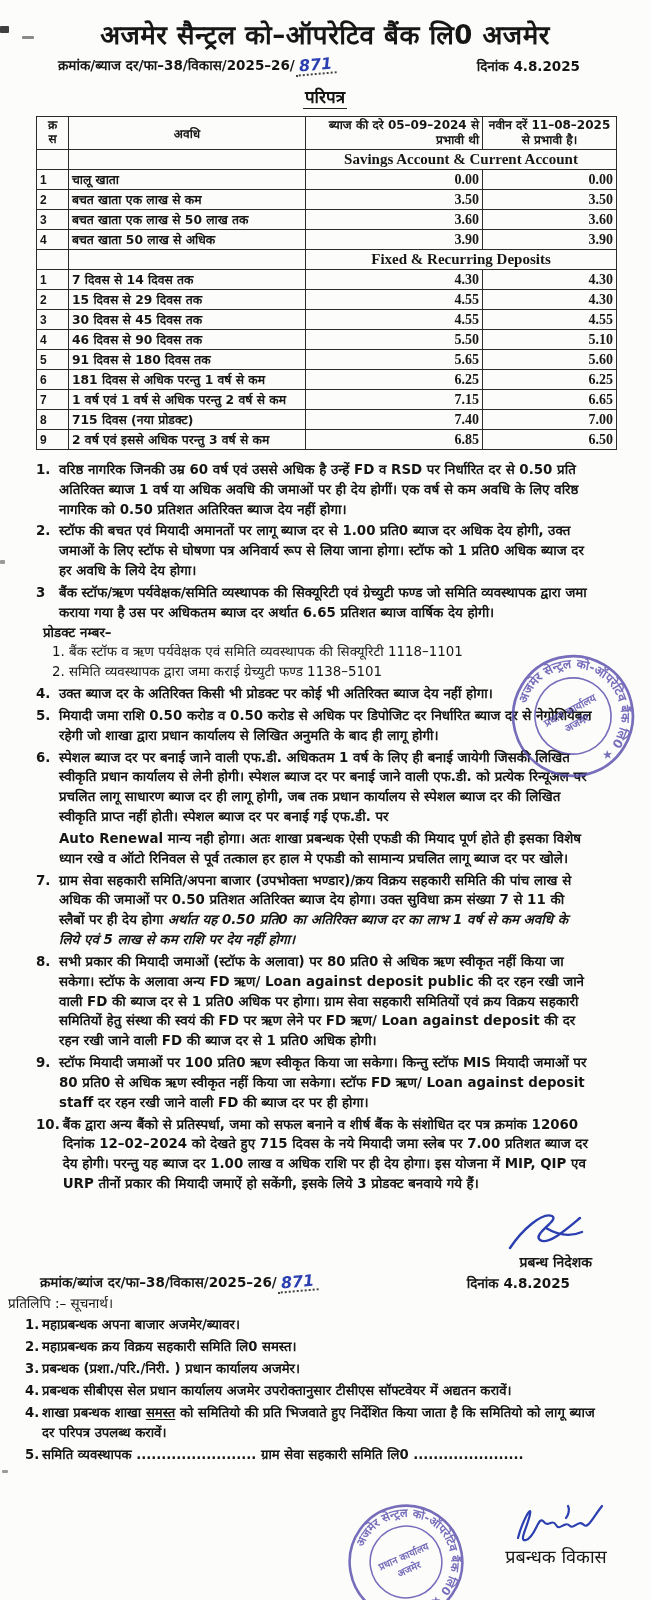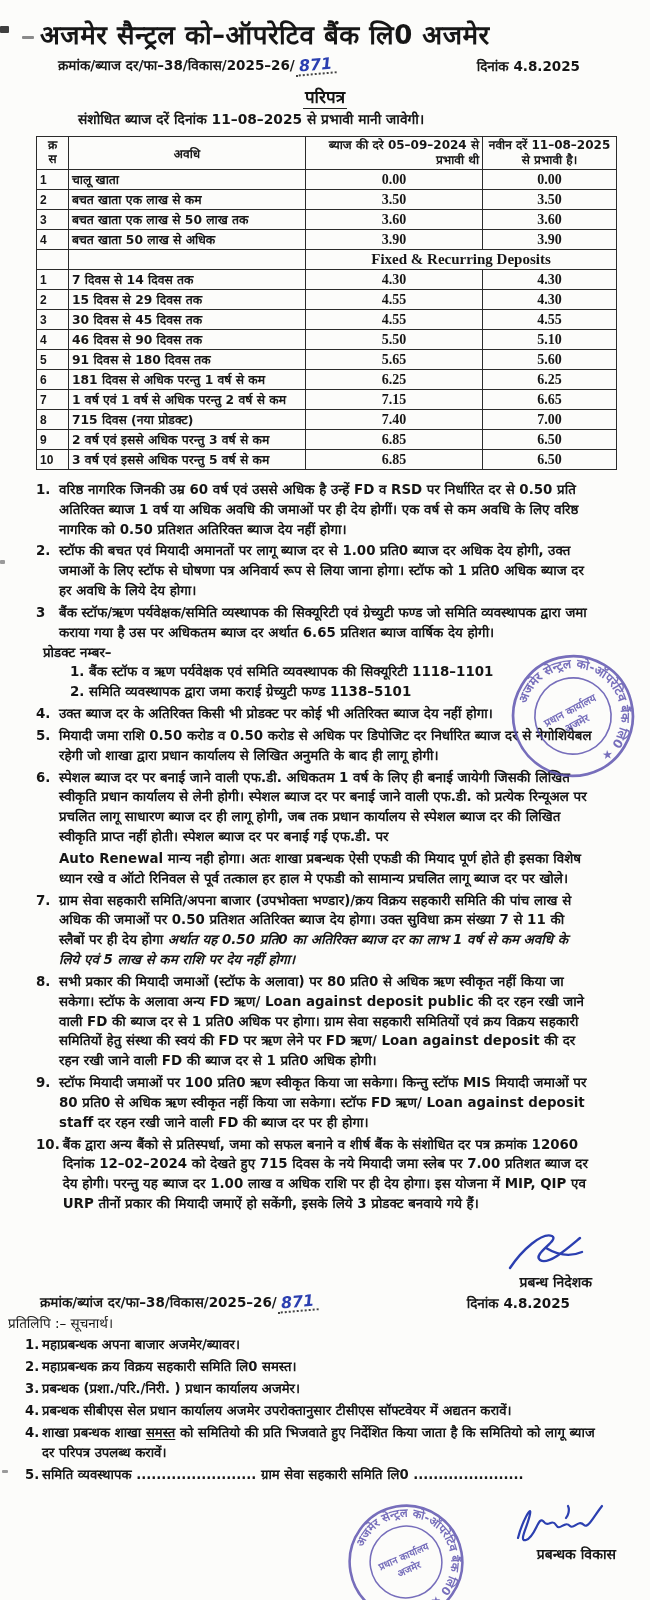--- a/index.html
+++ b/index.html
@@ -5,69 +5,69 @@
   html,body{margin:0;padding:0;background:#e8e8e4;}
   .page{position:relative;width:650px;height:1600px;margin:0 auto;background:#fcfcfa;
         font-family:"DejaVu Sans",sans-serif;color:#161616;overflow:hidden;}
   
   .mark{position:absolute;background:#555;border-radius:1px;}
   .m1{left:0;top:26px;width:9px;height:7px;background:#3f3f3f;}
   .m2{left:22px;top:36px;width:12px;height:3px;background:#8a8a8a;}
   .m3{left:0;top:560px;width:5px;height:4px;background:#9a9a9a;}
   .m4{left:2px;top:1470px;width:6px;height:3px;background:#9a9a9a;}
 
-  .title{margin:16px 40px 0 40px;text-align:left;font-size:26px;font-weight:700;letter-spacing:.5px;}
+  .title{margin:16px 40px 0 40px;text-align:center;font-size:26px;font-weight:700;letter-spacing:.5px;}
   .ref-row{display:flex;justify-content:space-between;margin:4px 70px 0 58px;
            font-size:13.5px;font-weight:700;align-items:flex-end;}
   .ref-left{white-space:nowrap;}
   .hand{display:inline-block;color:#2b3fb0;font-size:16px;font-style:italic;font-weight:700;
         transform:rotate(-5deg);padding:0 4px;border-bottom:2px dotted #444;line-height:1;}
   .circ{ text-align:center;margin-top:10px;}
   .circ span{font-size:17px;font-weight:700;border-bottom:1.7px solid #222;padding:0 2px 1px 2px;}
   .intro{margin:8px 36px 0 42px;font-size:13.8px;font-weight:600;line-height:1.5;text-indent:36px;}
   .effective{margin:1px 36px 0 42px;font-size:13.8px;font-weight:600;text-indent:36px;}
 
   table.rates{border-collapse:collapse;margin:8px 0 0 36px;width:553px;table-layout:fixed;}
   table.rates td,table.rates th{border:1.6px solid #2b2b2b;padding:1px 3px;vertical-align:middle;}
   th.h-sno{width:25px;font-size:12px;font-weight:700;white-space:pre-line;line-height:1.15;}
   th.h-period{width:230px;font-size:12px;font-weight:700;}
   th.h-old{width:170px;font-size:12px;font-weight:700;line-height:1.25;text-align:right;}
   th.h-new{width:127px;font-size:12px;font-weight:700;line-height:1.25;}
   td.c-sno{font-family:"Liberation Sans",sans-serif;font-size:12px;font-weight:700;text-align:left;padding-left:5px;}
   td.c-period{font-size:12.3px;font-weight:600;padding-left:5px;white-space:nowrap;overflow:hidden;}
-  td.c-rate{font-family:"Liberation Serif",serif;font-size:14px;font-weight:700;text-align:center;}
+  td.c-rate{font-family:"Liberation Serif",serif;font-size:14px;font-weight:700;text-align:right;}
   td.section-title{font-family:"Liberation Serif",serif;font-size:15px;font-weight:700;text-align:center;padding:1px 0;}
 
   .notes{margin:10px 58px 0 36px;}
   .note{display:flex;margin-top:2px;font-size:13.4px;font-weight:600;line-height:1.48;}
   .note.gap{}
   .note-num{min-width:20px;padding-right:3px;flex:none;}
   .note-body{flex:1;}
   .note-body em{font-style:italic;font-weight:700;}
   .note-subheading{margin-left:7px;font-size:13.4px;font-weight:600;line-height:1.48;}
-  .note-sub{margin-left:34px;font-size:13.4px;font-weight:700;line-height:1.48;}
+  .note-sub{margin-left:16px;font-size:13.4px;font-weight:400;line-height:1.48;}
 
   .sign1{margin:14px 58px 0 0;text-align:right;}
   .sign1 .name{font-size:14px;font-weight:700;margin-top:-6px;}
   .sig-svg{display:inline-block;}
 
   .ref-row2{display:flex;justify-content:space-between;margin:2px 80px 0 40px;
             font-size:13.5px;font-weight:700;align-items:flex-end;}
   .copy-head{margin:2px 0 0 8px;font-size:13.5px;font-weight:400;}
   .cc{margin:2px 40px 0 25px;}
   .cc-item{display:flex;font-size:13.2px;font-weight:600;line-height:1.45;margin-top:3px;}
   .cc-num{min-width:17px;flex:none;}
   .cc-body{flex:1;}
   .cc-body u{text-decoration:underline;text-underline-offset:2px;}
 
   .stamp{position:absolute;opacity:.82;pointer-events:none;}
   .stamp1{left:505px;top:648px;transform:rotate(-14deg);}
   .stamp2{left:342px;top:1498px;transform:rotate(-10deg);}
   .sig2-block{position:absolute;left:496px;top:1492px;width:120px;text-align:center;}
-  .sig2-block .name{font-size:14px;font-weight:700;margin-top:-10px;text-align:right;}
+  .sig2-block .name{font-size:18px;font-weight:400;margin-top:-10px;}
 </style>
 </head>
 <body>
 
 <div class="page">
 
   <div class="mark m1"></div>
   <div class="mark m2"></div>
   <div class="mark m3"></div>
   <div class="mark m4"></div>
@@ -76,34 +76,38 @@
 
   <div class="ref-row">
     <span class="ref-left"><span>क्रमांक/ब्याज दर/फा–38/विकास/2025–26/</span><span class="hand">871</span></span>
     <span>दिनांक 4.8.2025</span>
   </div>
 
   <div class="circ">
     <span>परिपत्र</span>
   </div>
 
-  <div class="effective">संशोधित ब्याज दरें दिनांक 11–08–2025 से प्रभावी मानी जावेगी।</div>
 
   <table class="rates">
     <thead>
       <tr>
         <th class="h-sno">क्र
 स</th>
         <th class="h-period">अवधि</th>
         <th class="h-old">ब्याज की दरे 05–09–2024 से प्रभावी थी</th>
         <th class="h-new">नवीन दरें  11–08–2025 से प्रभावी है।</th>
       </tr>
     </thead>
     <tbody>
         <tr>
+          <td class="c-sno"></td>
+          <td class="c-period"></td>
+          <td class="section-title" colspan="2">Savings Account &amp; Current Account</td>
+        </tr>
+        <tr>
           <td class="c-sno">1</td>
           <td class="c-period">चालू खाता</td>
           <td class="c-rate">0.00</td>
           <td class="c-rate">0.00</td>
         </tr>
         <tr>
           <td class="c-sno">2</td>
           <td class="c-period">बचत खाता एक लाख से कम</td>
           <td class="c-rate">3.50</td>
           <td class="c-rate">3.50</td>
@@ -169,26 +173,20 @@
         </tr>
         <tr>
           <td class="c-sno">8</td>
           <td class="c-period">715 दिवस (नया प्रोडक्ट)</td>
           <td class="c-rate">7.40</td>
           <td class="c-rate">7.00</td>
         </tr>
         <tr>
           <td class="c-sno">9</td>
           <td class="c-period">2 वर्ष एवं इससे अधिक परन्तु 3 वर्ष से कम</td>
-          <td class="c-rate">6.85</td>
-          <td class="c-rate">6.50</td>
-        </tr>
-        <tr>
-          <td class="c-sno">10</td>
-          <td class="c-period">3 वर्ष एवं इससे अधिक परन्तु 5 वर्ष से कम</td>
           <td class="c-rate">6.85</td>
           <td class="c-rate">6.50</td>
         </tr>
       </tbody>
   </table>
 
   <div class="notes">
       <div class="note">
         <span class="note-num">1.</span>
         <span class="note-body">वरिष्ठ नागरिक जिनकी उम्र 60 वर्ष एवं उससे अधिक है उन्हें FD व RSD पर निर्धारित दर से 0.50 प्रति अतिरिक्त ब्याज 1 वर्ष या अधिक अवधि की जमाओं पर ही देय होगीं। एक वर्ष से कम अवधि के लिए वरिष्ठ नागरिक को 0.50 प्रतिशत अतिरिक्त ब्याज देय नहीं होगा।</span>

